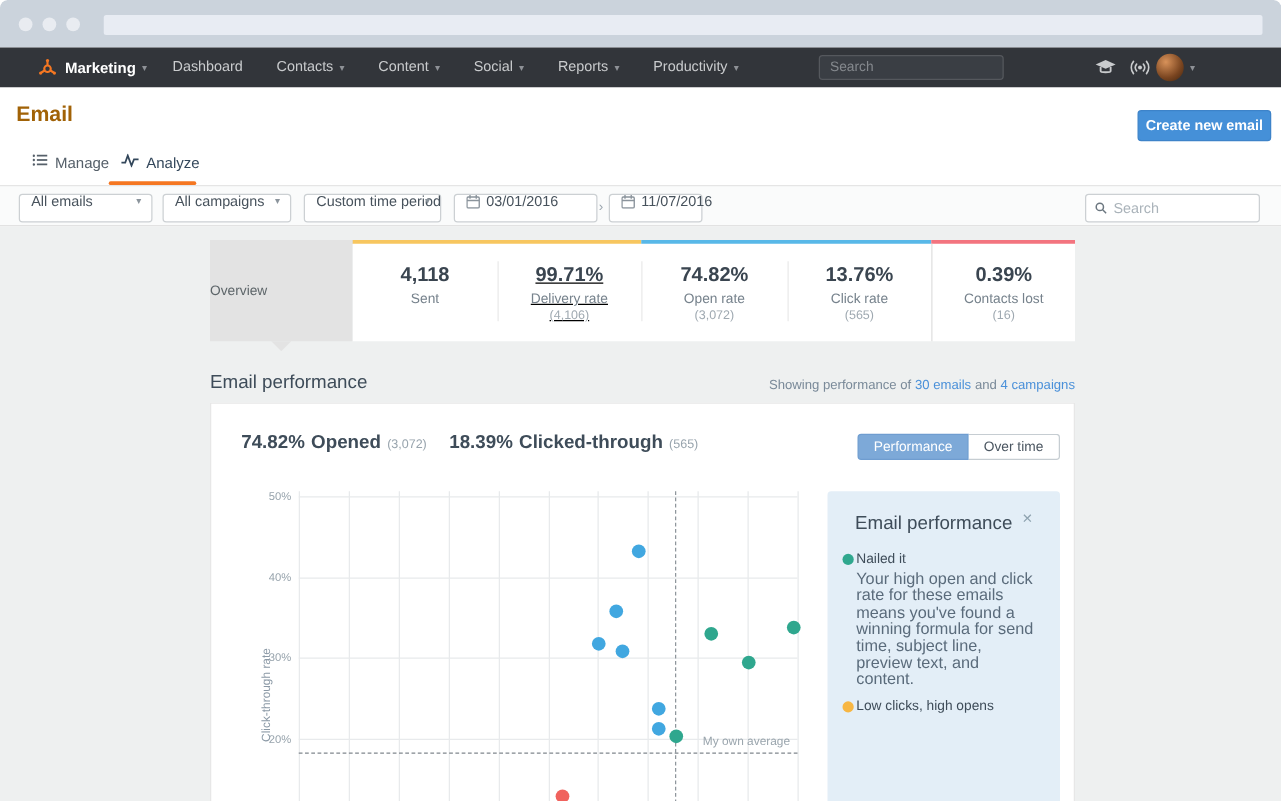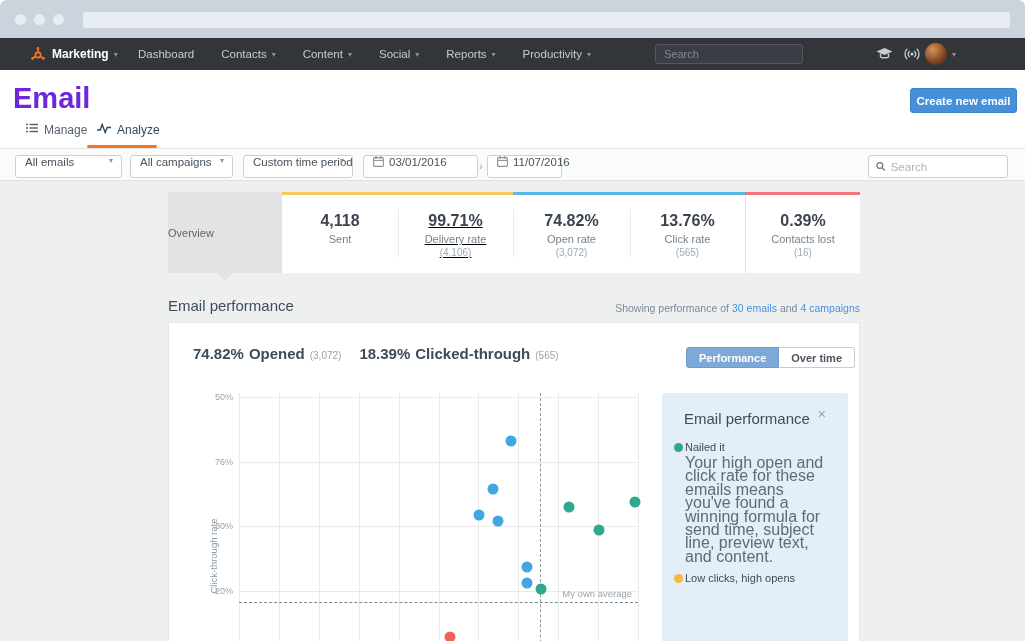--- a/index.html
+++ b/index.html
@@ -20,21 +20,21 @@
   .nav-item{display:flex;align-items:center;margin-right:27px;cursor:pointer;white-space:nowrap;}
   .nav-search{position:absolute;left:655px;top:6px;width:148px;height:20px;background:#3a3e44;border:1px solid #55585d;border-radius:3px;color:#c9cbcd;font-size:11px;padding:0 8px;outline:none;font-family:inherit;}
   .nav-search::placeholder{color:#85898e;}
   .nav-ico{position:absolute;top:50%;transform:translateY(-50%);cursor:pointer;line-height:0;}
   .avatar{position:absolute;left:925px;top:5px;width:22px;height:22px;border-radius:50%;cursor:pointer;
           background:radial-gradient(circle at 35% 30%,#d8925a,#7a4520 60%,#40240f);}
   .av-caret{position:absolute;left:952px;top:12px;font-size:8px;color:#8e9196;cursor:pointer;}
 
   
   .pagehead{position:absolute;left:0;top:70px;width:100%;height:78px;background:#fff;}
-  .page-title{position:absolute;left:13px;top:12px;font-size:29px;color:#6d28d9;}
+  .page-title{position:absolute;left:13px;top:12px;font-size:17px;color:#a16207;}
   .create-btn{position:absolute;left:910px;top:18px;width:107px;height:25px;background:#4590d8;border:1px solid #3d83c9;border-radius:3px;color:#fff;font-size:11.5px;font-weight:bold;cursor:pointer;font-family:inherit;}
   .tab{position:absolute;top:53px;display:flex;align-items:flex-start;gap:6px;font-size:12px;color:#56606a;cursor:pointer;}
   .tab.active{color:#33475b;}
   .tab-underline{position:absolute;left:87px;top:75px;width:70px;height:3px;background:#f57722;border-radius:2px;}
 
   
   .filterbar{position:absolute;left:0;top:148px;width:100%;height:33px;background:#fafbfb;border-top:1px solid #e5e5e5;border-bottom:1px solid #e2e2e2;}
   .fbox{position:absolute;top:6px;height:23px;background:#fff;border:1px solid #ccd0d3;border-radius:3px;font-size:11.5px;color:#47525c;display:flex;align-items:flex-start;padding:0 9px;cursor:pointer;white-space:nowrap;}
   .fbox .fcaret{position:absolute;right:8px;font-size:8px;color:#8b949c;}
   .fbox svg{margin-right:5px;flex:0 0 auto;}
@@ -69,21 +69,21 @@
   .showing{position:absolute;right:165px;top:302px;font-size:10.5px;color:#7a8a99;display:flex;gap:3px;white-space:nowrap;}
   .showing a{color:#4a90d9;text-decoration:none;cursor:pointer;}
 
   
   .panel{position:absolute;left:168px;top:322px;width:692px;height:400px;background:#fff;border:1px solid #e7e7e7;}
   .pstats{position:absolute;left:24px;top:22px;display:flex;gap:18px;align-items:baseline;}
   .pg{display:flex;gap:5px;align-items:baseline;}
   .pg .big{font-size:15px;font-weight:bold;color:#3e4c59;}
   .pg .small{font-size:10px;color:#98a4ad;}
   .toggle{position:absolute;left:517px;top:24px;display:flex;}
-  .tbtn{height:21px;font-size:11px;font-weight:bold;font-family:inherit;cursor:pointer;background:#fff;border:1px solid #c6cdd2;color:#4a5560;padding:0 12px;}
+  .tbtn{height:21px;font-size:11px;font-weight:normal;font-family:inherit;cursor:pointer;background:#fff;border:1px solid #c6cdd2;color:#4a5560;padding:0 12px;}
   .tbtn:first-child{border-radius:3px 0 0 3px;}
   .tbtn:last-child{border-radius:0 3px 3px 0;border-left:none;}
   .tbtn.act{background:#7da9d8;border:1px solid #6f9dd0;color:#fff;}
 
   
   .ylabel{position:absolute;left:-10px;top:227px;width:110px;height:12px;text-align:center;font-size:9.5px;color:#8a98a5;transform:rotate(-90deg);}
   .yticks{position:absolute;left:20px;top:0;width:44px;height:400px;}
   .ytick{position:absolute;right:0;font-size:9px;color:#98a4ad;}
   .plot{position:absolute;left:70px;top:70px;width:399px;height:330px;}
   .vgrid{position:absolute;top:0;width:1px;height:100%;background:#e8eaec;}
@@ -94,21 +94,21 @@
   .avg-label{position:absolute;right:6px;top:195px;font-size:9.5px;color:#9aa5ad;}
 
   
   .legend{position:absolute;left:493px;top:70px;width:186px;height:330px;background:#e3eef7;border-radius:3px;padding:17px 18px 0 12px;}
   .lg-title{font-size:15px;color:#3e4c59;margin-left:10px;}
   .lg-close{position:absolute;right:22px;top:13px;font-size:14px;color:#8fa3b0;cursor:pointer;}
   .lg-items{margin-top:14px;}
   .lg-item{position:relative;padding-left:11px;margin-bottom:9px;}
   .lg-dot{position:absolute;left:0;top:2px;width:9px;height:9px;border-radius:50%;}
   .lg-head{font-size:11px;color:#3e4c59;margin-bottom:3px;}
-  .lg-body{font-size:16px;line-height:13.4px;color:#5a6b7b;}
+  .lg-body{font-size:13px;line-height:13.4px;color:#5a6b7b;}
 </style>
 </head>
 <body>
 
 <div class="screen">
 
   <div class="chrome">
     <div class="tl-dot" style="left:15px"></div>
     <div class="tl-dot" style="left:34px"></div>
     <div class="tl-dot" style="left:53px"></div>
@@ -307,21 +307,21 @@
       </span>
     </div>
     <div class="toggle">
         <button class="tbtn act">Performance</button>
         <button class="tbtn">Over time</button>
       </div>
 
     <div class="ylabel">Click-through rate</div>
     <div class="yticks">
         <span class="ytick" style="top: 69px;">50%</span>
-        <span class="ytick" style="top: 133.7px;">76%</span>
+        <span class="ytick" style="top: 133.7px;">40%</span>
         <span class="ytick" style="top: 198.4px; text-align: right;">30%</span>
         <span class="ytick" style="top: 263.1px;">20%</span>
       </div>
 
     <div class="plot">
         <div class="hgrid" style="top: 198.1px;"></div>
         <div class="hgrid" style="top: 133.4px;"></div>
         <div class="hgrid" style="top: 68.7px;"></div>
         <div class="hgrid" style="top: 4px;"></div>
         <div class="vgrid" style="left: 399px;"></div>

